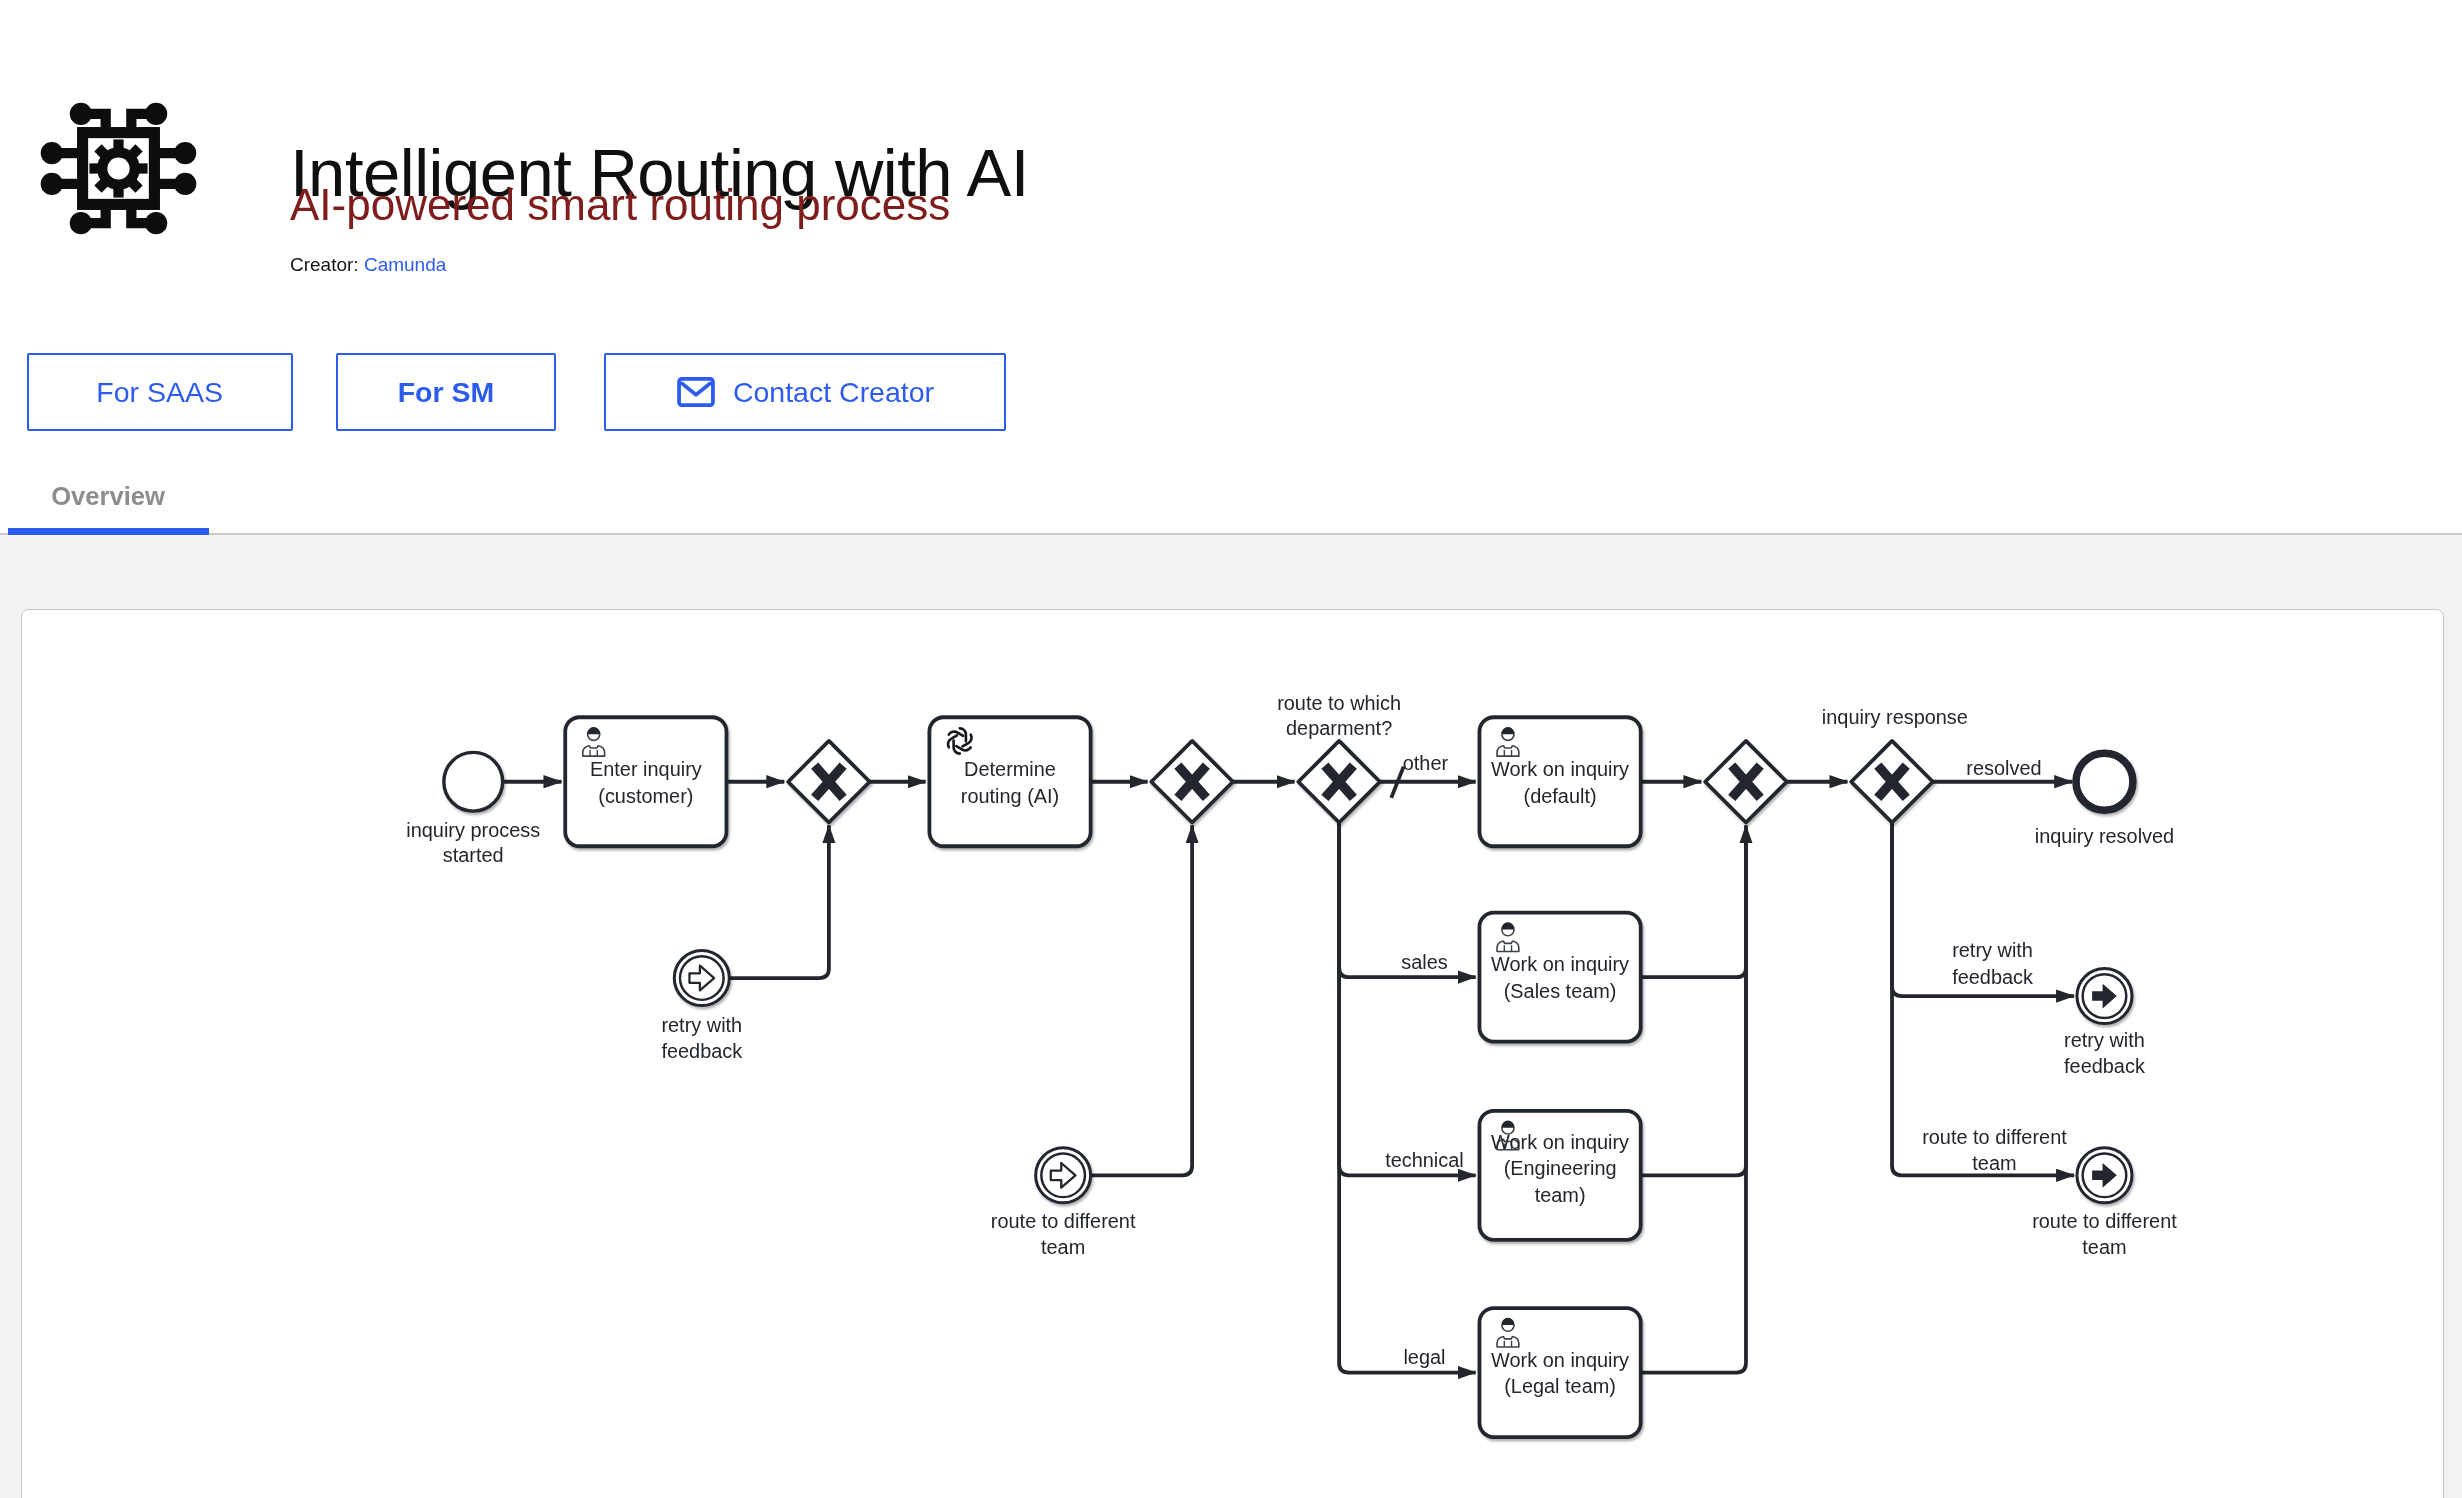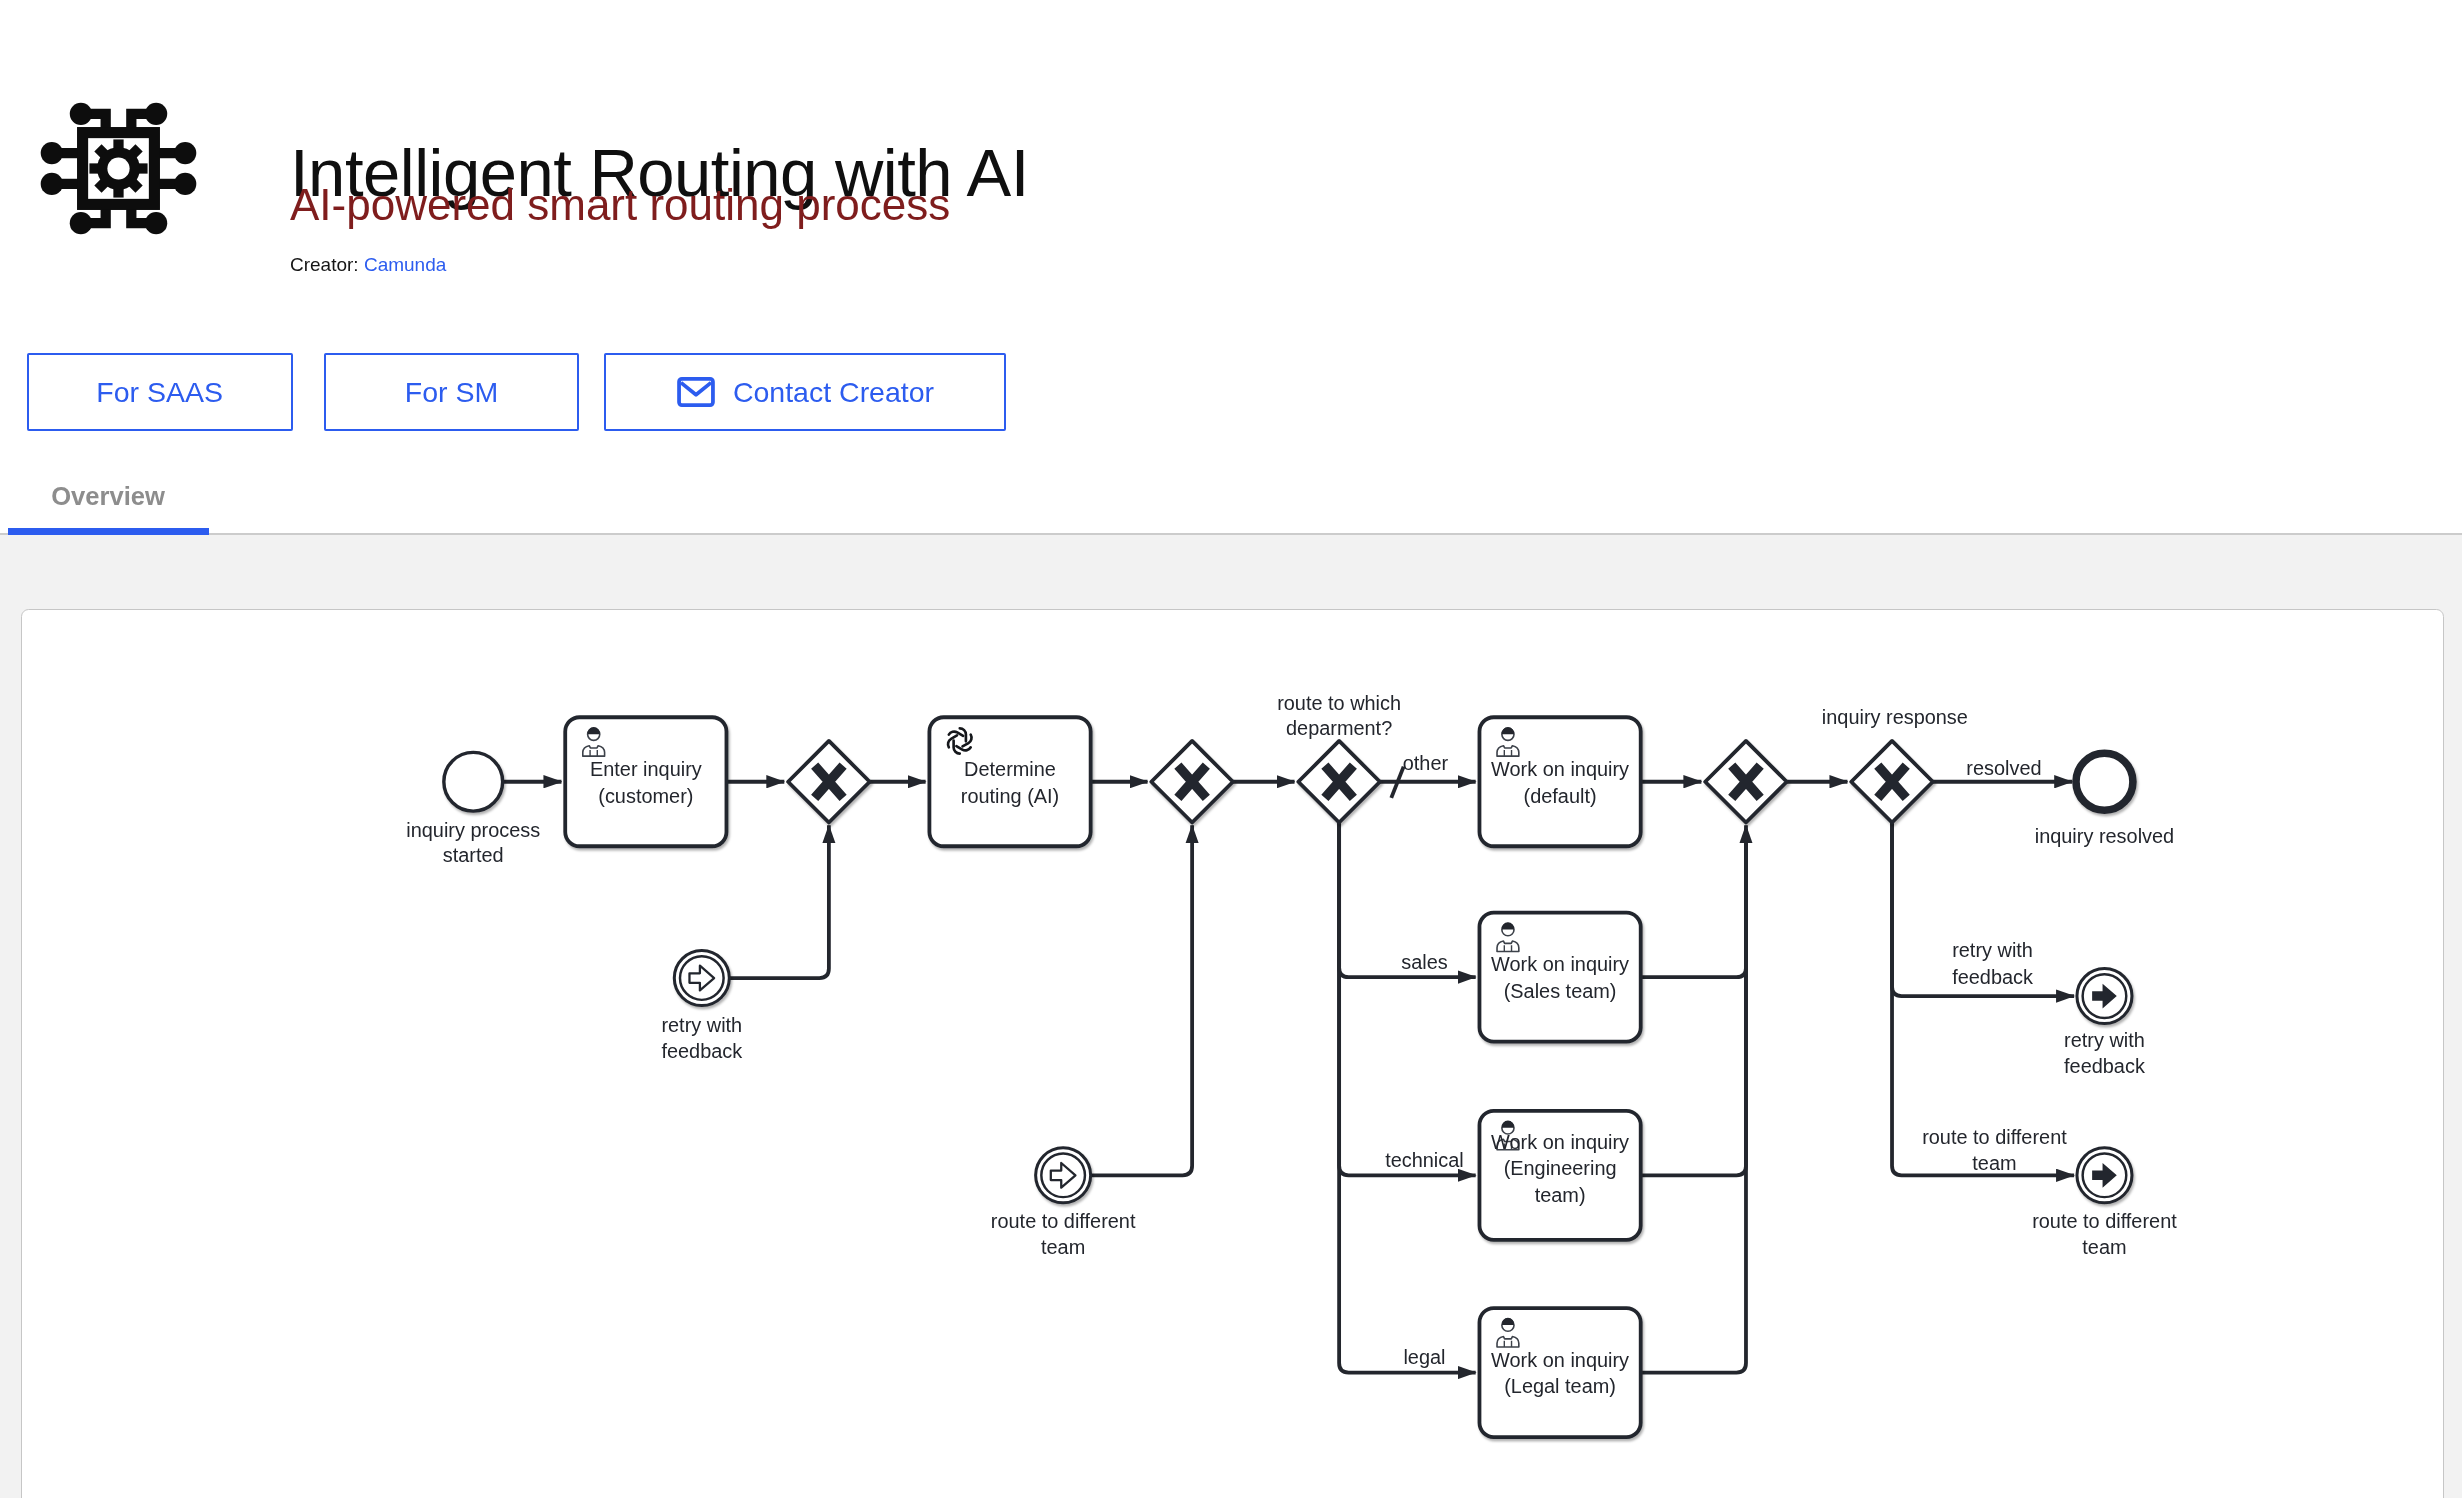--- a/index.html
+++ b/index.html
@@ -19,21 +19,21 @@
   .creator-line{position:absolute;left:290px;top:254px;font-size:19px;color:#161616;}
   .creator-line a{color:#2c5cef;text-decoration:none;cursor:pointer;}
   
   .btn{
     position:absolute;top:353px;height:78px;box-sizing:border-box;
     border:2.8px solid #2c5cef;border-radius:1.9px;background:#ffffff;color:#2c5cef;
     display:flex;align-items:center;justify-content:center;gap:17px;
     font-size:28.5px;font-weight:500;font-family:"Liberation Sans",sans-serif;cursor:pointer;padding:0;
   }
   .btn-saas{left:26.6px;width:266px;}
-  .btn-sm{left:324px;width:255px;}
+  .btn-sm{left:336px;width:220px;font-weight:bold;}
   .btn-contact{left:604px;width:402px;}
   .btn svg{display:block;}
   
   .tab{
     position:absolute;left:7.6px;top:463px;width:201px;height:66px;
     display:flex;align-items:center;justify-content:center;
     font-size:25.6px;color:#8d8d8d;cursor:pointer;background:transparent;border:none;font-weight:bold;
   }
   .tabbar-divider{position:absolute;left:0;top:533px;width:2462px;height:1.9px;background:#cccccc;}
   .tab-underline{position:absolute;left:7.6px;top:528px;width:201px;height:6.6px;background:#2c5cef;}

